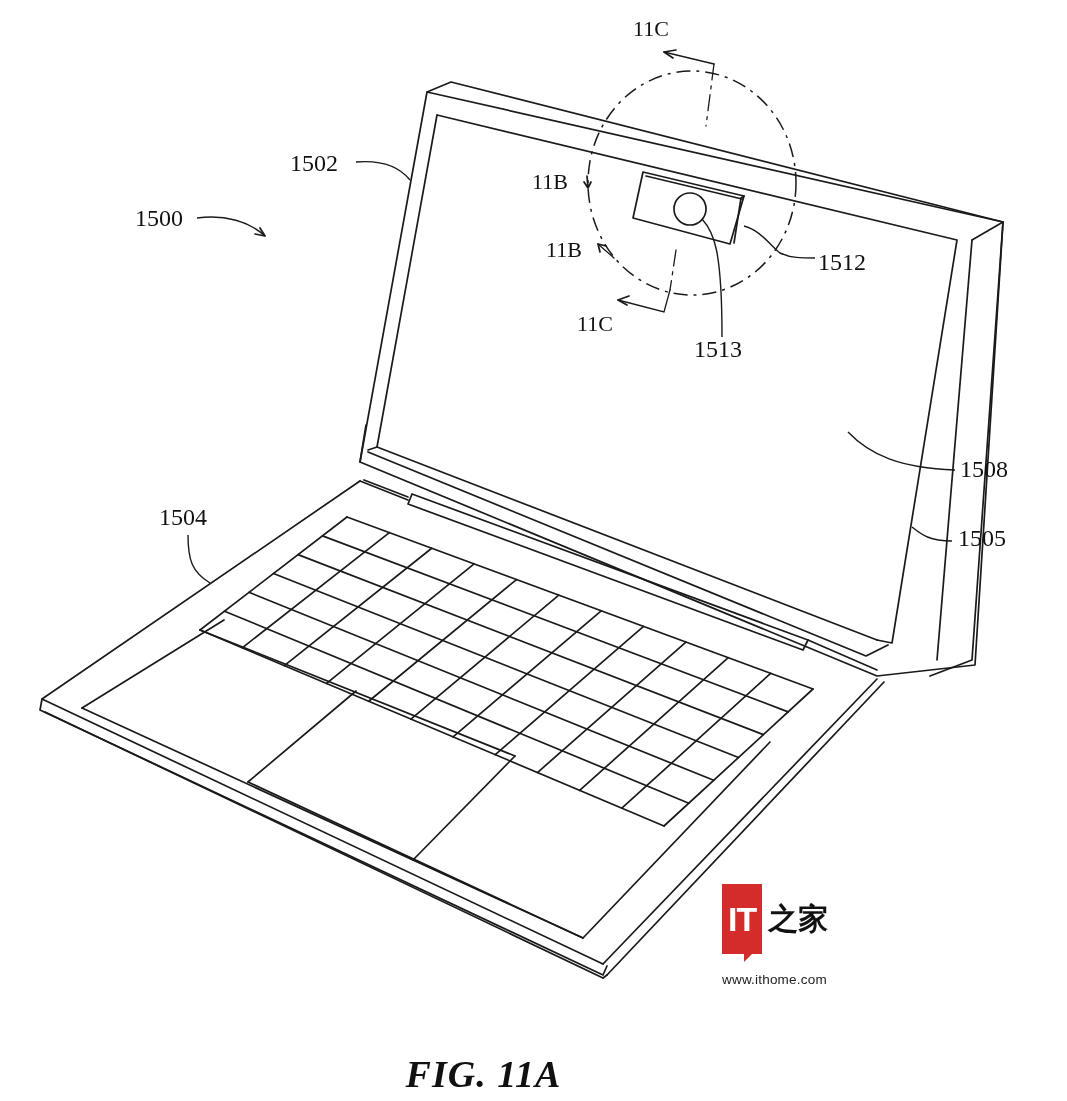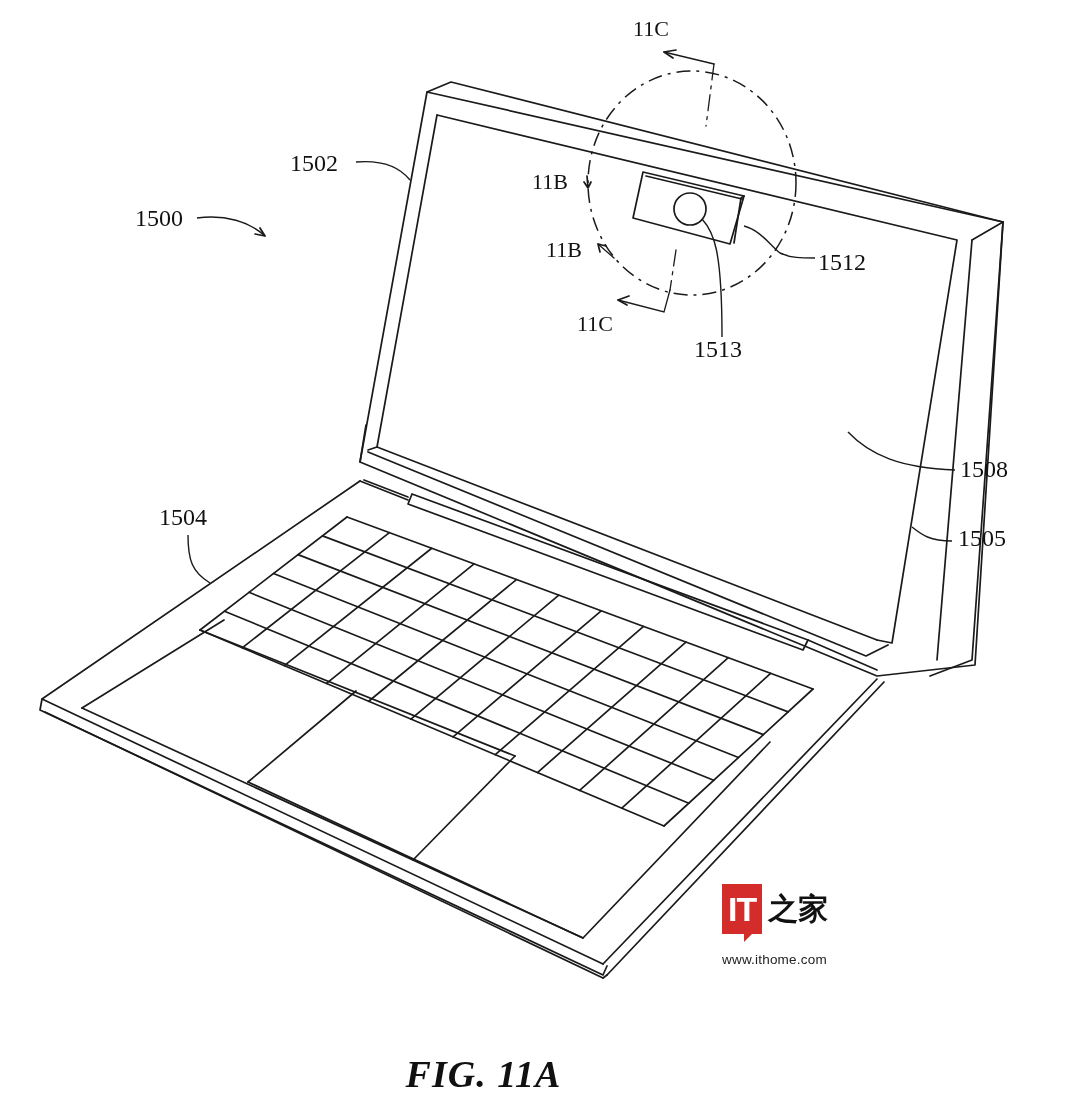--- a/index.html
+++ b/index.html
@@ -10,21 +10,21 @@
     .dashdot { fill: none; stroke: #1a1a1a; stroke-width: 1.5; stroke-dasharray: 14 6 3 6; }
     .leader { fill: none; stroke: #1a1a1a; stroke-width: 1.4; }
     .ref { font-family: "Liberation Serif", "DejaVu Serif", serif; font-size: 24px; fill: #111; }
     .sec { font-family: "Liberation Serif", "DejaVu Serif", serif; font-size: 22px; fill: #111; }
     .caption { position: absolute; left: 0; width: 1067px; top: 1052px; text-align: center;
                font-family: "Liberation Serif", "DejaVu Serif", serif; font-style: italic; font-weight: bold;
                font-size: 38px; color: #111; letter-spacing: 1px; margin-left: -50px; }
     .watermark { position: absolute; left: 722px; top: 884px; width: 125px; }
     .wm-row { display: flex; align-items: center; gap: 6px; }
     .wm-it { background: #d42b2b; color: #fff; font-family: "Liberation Sans", "DejaVu Sans", sans-serif; font-weight: bold;
-             font-size: 34px; line-height: 38px; padding: 6px 6px; position: relative; letter-spacing: -1px; }
+             font-size: 34px; line-height: 38px; padding: 16px 6px; position: relative; letter-spacing: -1px; }
     .wm-it::after { content: ""; position: absolute; left: 22px; bottom: -8px; border-left: 8px solid #d42b2b; border-bottom: 8px solid transparent; }
     .wm-cn { font-family: "DejaVu Serif", serif; font-size: 30px; font-weight: bold; color: #111; }
     .wm-url { font-family: "Liberation Sans", "DejaVu Sans", sans-serif; font-size: 13.5px; color: #222; margin-top: 18px; letter-spacing: 0.2px; }
   </style>
 </head>
 <body>
 
 <svg class="figure" width="1067" height="1101" viewBox="0 0 1067 1101" xmlns="http://www.w3.org/2000/svg">
 
   <g>

